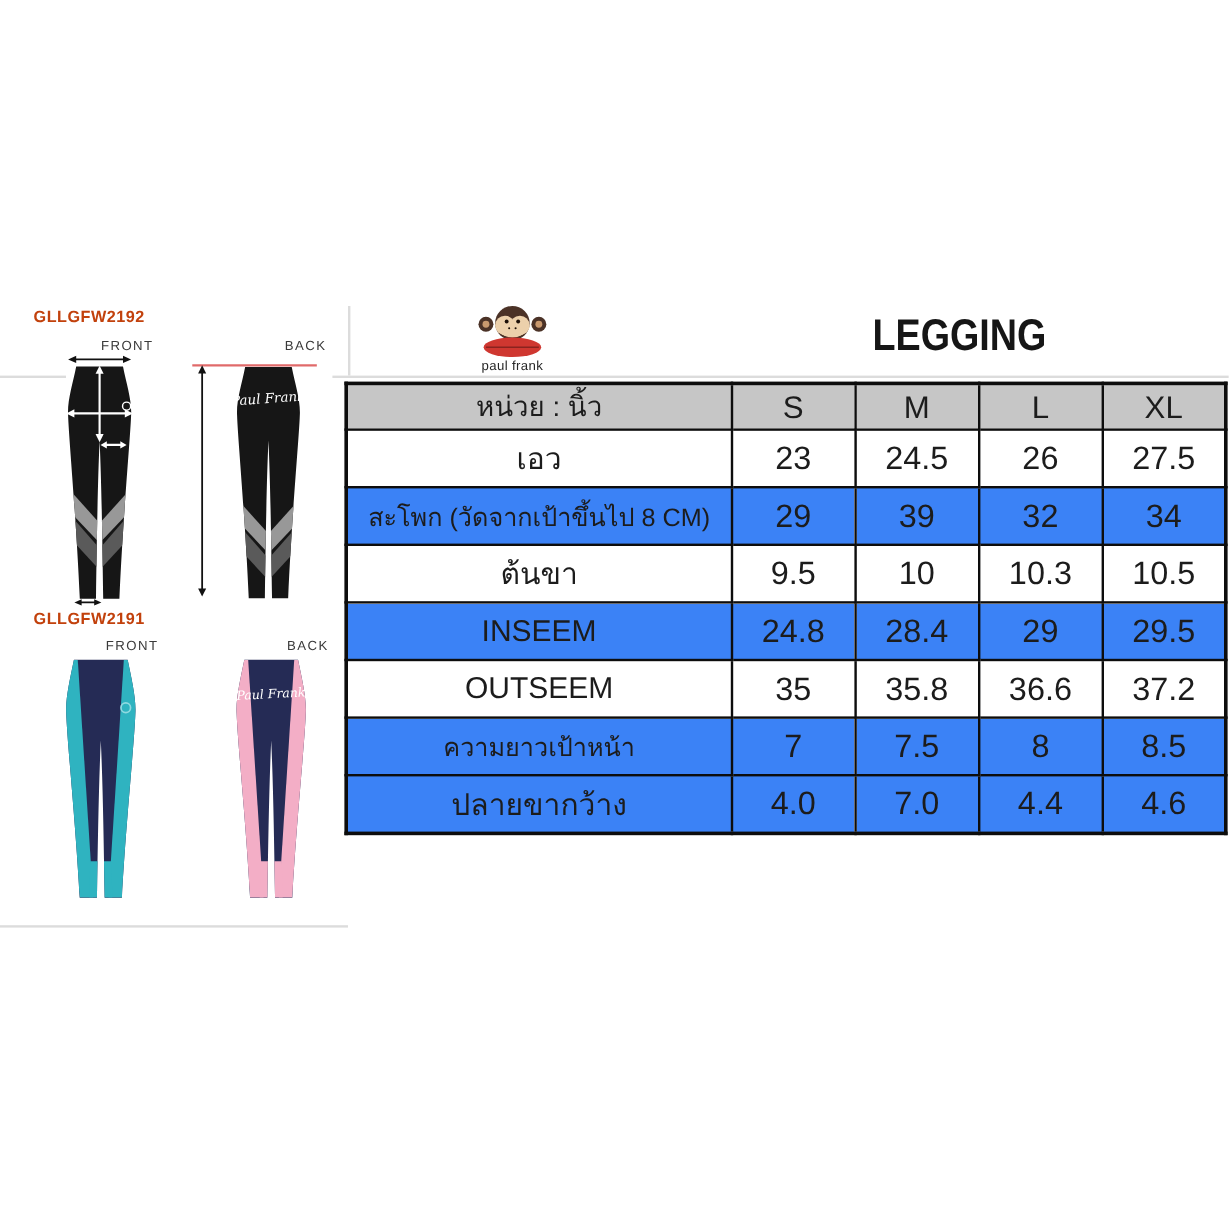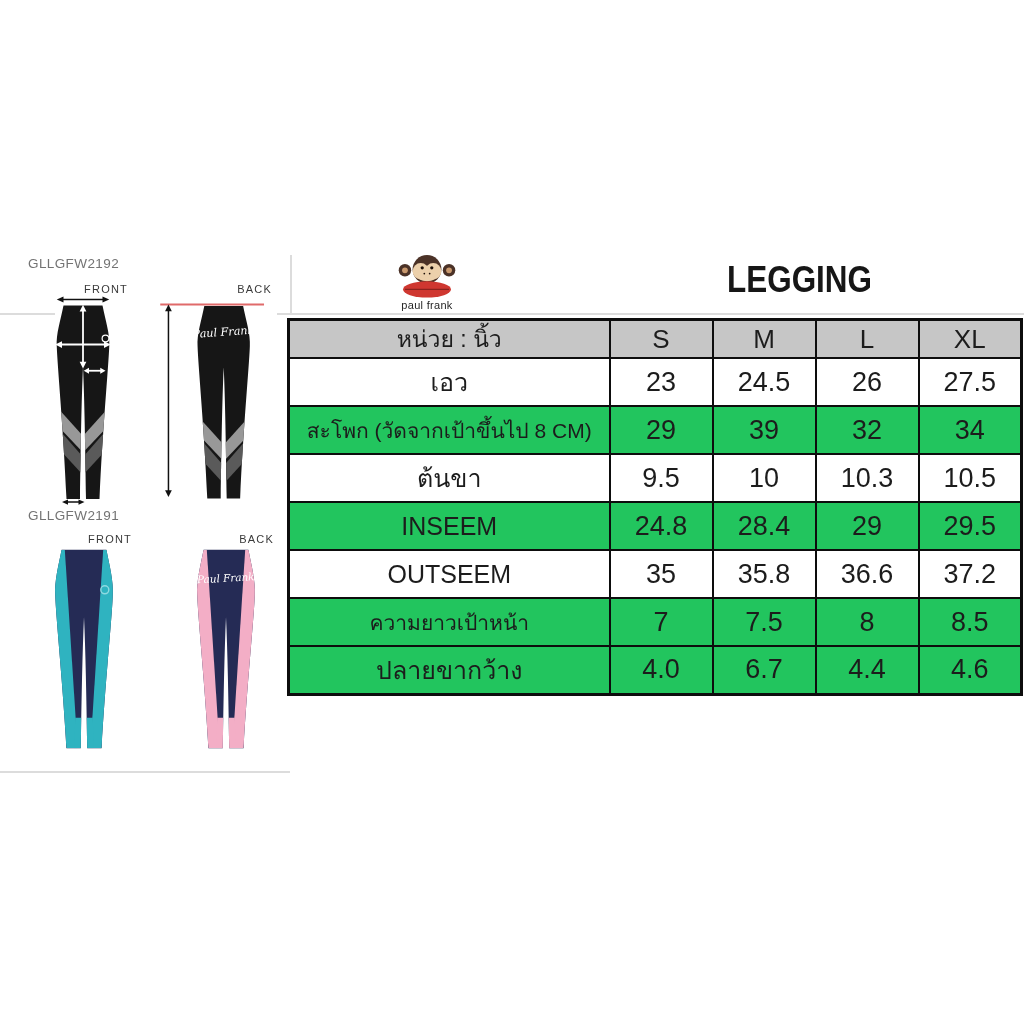--- a/index.html
+++ b/index.html
@@ -4,21 +4,21 @@
 <style>
   html,body{margin:0;padding:0}
   body{
     width:1024px;height:1024px;background:#ffffff;position:relative;overflow:hidden;
     font-family:"Liberation Sans",sans-serif;color:#1c1c1c;
   }
   .abs{position:absolute}
   .artifact{position:absolute;background:#dcdcdc}
 
   
-  .product-code{position:absolute;font-size:13.5px;font-weight:400;color:#737373;letter-spacing:.4px}
+  .product-code{position:absolute;font-size:13.5px;font-weight:700;color:#c2410c;letter-spacing:.4px}
   .view-label{position:absolute;font-size:11px;color:#3a3a3a;letter-spacing:1.2px;text-align:right}
 
   
   .brand-name{position:absolute;font-size:11px;color:#262626;text-align:center;letter-spacing:.3px}
 
   
   .page-title{
     position:absolute;left:727px;top:259px;font-size:37px;font-weight:600;color:#161616;
     transform:scaleX(.85);transform-origin:left top;letter-spacing:0;white-space:nowrap;
   }
@@ -28,21 +28,21 @@
     position:absolute;left:287px;top:318px;border-collapse:collapse;table-layout:fixed;
     background:#fff;border:3px solid #0d0d0d;
   }
   #size-table th,#size-table td{
     border:2px solid #0d0d0d;padding:0;text-align:center;vertical-align:middle;
     color:#1c1c1c;font-weight:400;overflow:hidden;white-space:nowrap;
   }
   #size-table thead th{background:#c6c6c6;height:33px;font-size:26px}
   #size-table thead th.unit{font-size:23px}
   #size-table tbody tr{height:48px}
-  #size-table tbody tr.alt td{background:#22c55e}
+  #size-table tbody tr.alt td{background:#3b82f6}
   td.label-cell{font-size:25px}
   td.label-cell.small{font-size:21px}
   td.value-cell{font-size:27px;text-align:right;padding-right:17px;color:#222}
 </style>
 </head>
 <body>
 
 <div class="artifact" style="left:0;top:313px;width:55px;height:2px"></div>
 <div class="artifact" style="left:277px;top:313px;width:747px;height:2px"></div>
 <div class="artifact" style="left:290px;top:255px;width:2px;height:58px"></div>
@@ -235,18 +235,18 @@
       <tr class="alt">
         <td class="label-cell small">ความยาวเป้าหน้า</td>
         <td class="value-cell">7</td>
         <td class="value-cell">7.5</td>
         <td class="value-cell">8</td>
         <td class="value-cell">8.5</td>
       </tr>
       <tr class="alt">
         <td class="label-cell">ปลายขากว้าง</td>
         <td class="value-cell">4.0</td>
-        <td class="value-cell">6.7</td>
+        <td class="value-cell">7.0</td>
         <td class="value-cell">4.4</td>
         <td class="value-cell">4.6</td>
       </tr>
     </tbody>
 </table>
 
 </body></html>

